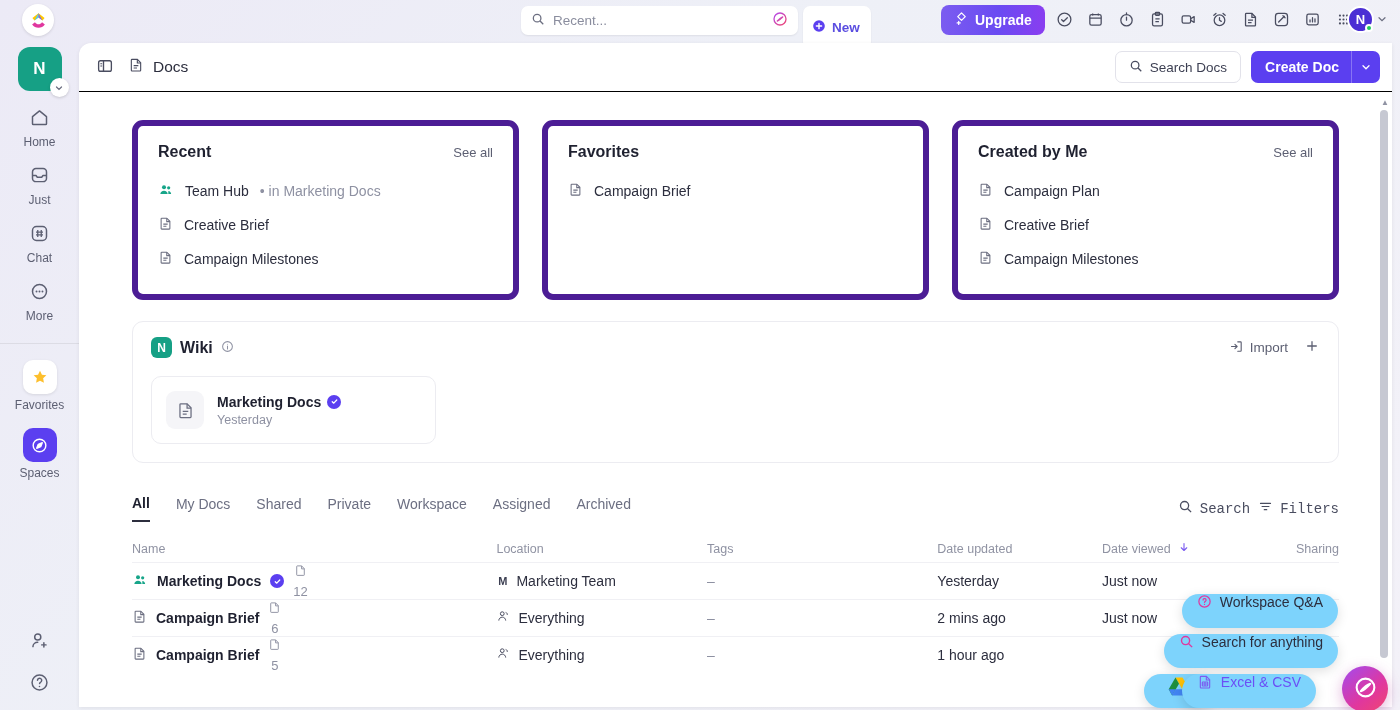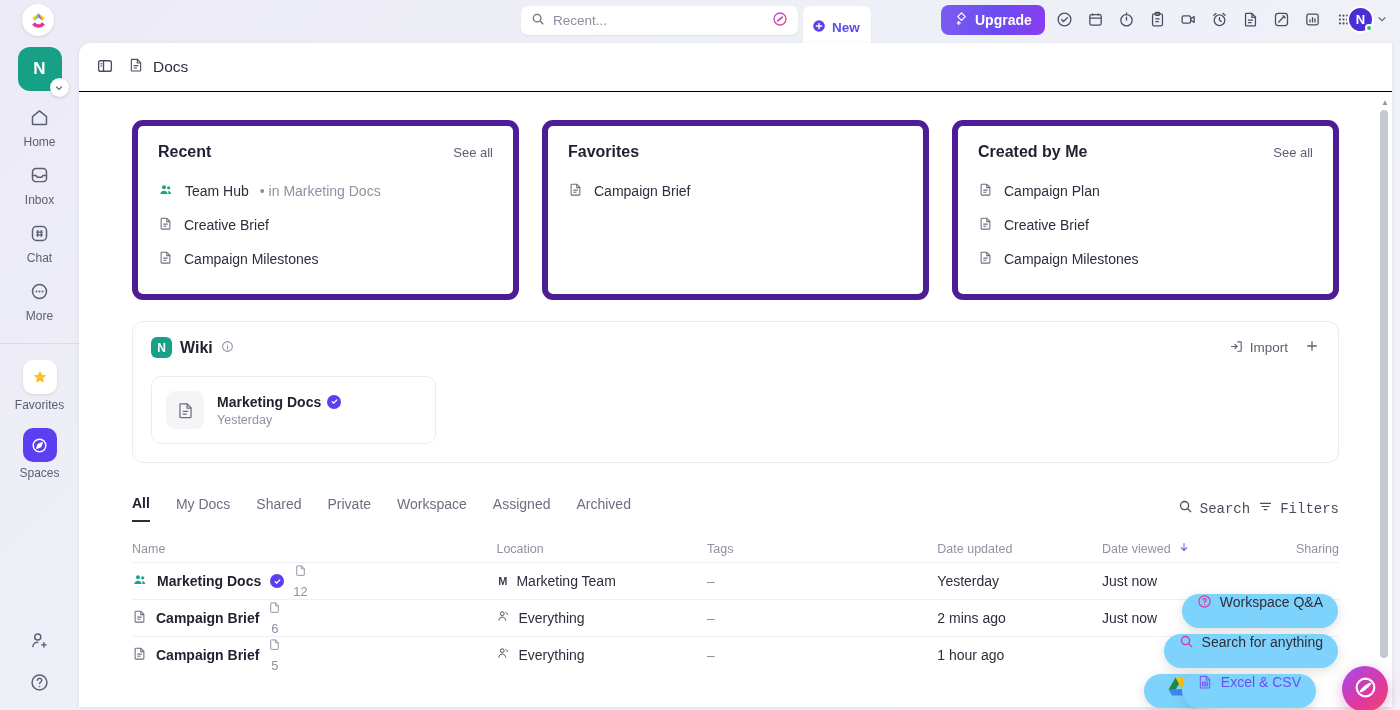--- a/index.html
+++ b/index.html
@@ -362,21 +362,21 @@
     <span class="lbl">Home</span>
   </div>
 
   <div class="rail-item">
     <span>
       <svg width="21" height="21" viewBox="0 0 24 24" fill="none" stroke="currentColor" stroke-width="1.7" stroke-linejoin="round">
         <path d="M4 8a4 4 0 014-4h8a4 4 0 014 4v7a4 4 0 01-4 4H8a4 4 0 01-4-4z"></path>
           <path d="M4 12h4l1.5 2h5L16 12h4"></path>
       </svg>
     </span>
-    <span class="lbl">Inbox</span>
+    <span class="lbl">Just</span>
   </div>
 
   <div class="rail-item">
     <span>
       <svg width="21" height="21" viewBox="0 0 24 24" fill="none" stroke="currentColor" stroke-width="1.7">
         <rect x="4" y="4" width="16" height="16" rx="4.5"></rect>
           <path d="M10 8v8M14 8v8M8 10.5h8M8 13.5h8" stroke-width="1.5"></path>
       </svg>
     </span>
     <span class="lbl">Chat</span>
@@ -446,20 +446,39 @@
     <div class="panel-title">
       <span>
         <svg width="16" height="16" viewBox="0 0 24 24" fill="none" stroke="#4a4d60" stroke-width="1.7">
           <path d="M6 3.5h8l5 5V20a1 1 0 01-1 1H6a1 1 0 01-1-1V4.5a1 1 0 011-1z"></path>
             <path d="M14 3.5V9h5M8.5 13h7M8.5 16.5h5"></path>
         </svg>
       </span>
       <span>Docs</span>
     </div>
 
+    <div class="head-right">
+      <div class="btn-ghost">
+        <span>
+          <svg width="14" height="14" viewBox="0 0 24 24" fill="none" stroke="#4a4d60" stroke-width="2.2">
+            <circle cx="10.5" cy="10.5" r="6.5"></circle>
+              <path d="M15.5 15.5L21 21"></path>
+          </svg>
+        </span>
+        <span>Search Docs</span>
+      </div>
+      <div class="btn-primary">
+        <span class="mainlbl">Create Doc</span>
+        <span class="split">
+          <svg width="12" height="12" viewBox="0 0 24 24" fill="none" stroke="#fff" stroke-width="2.6" stroke-linecap="round">
+              <path d="M6 9.5l6 6 6-6"></path>
+            </svg>
+        </span>
+      </div>
+    </div>
   </div>
 
   <div class="panel-body">
     <div class="content">
 
       <div class="cards">
 
         <div class="card">
           <div class="card-head">
             <span class="card-title">Recent</span>

